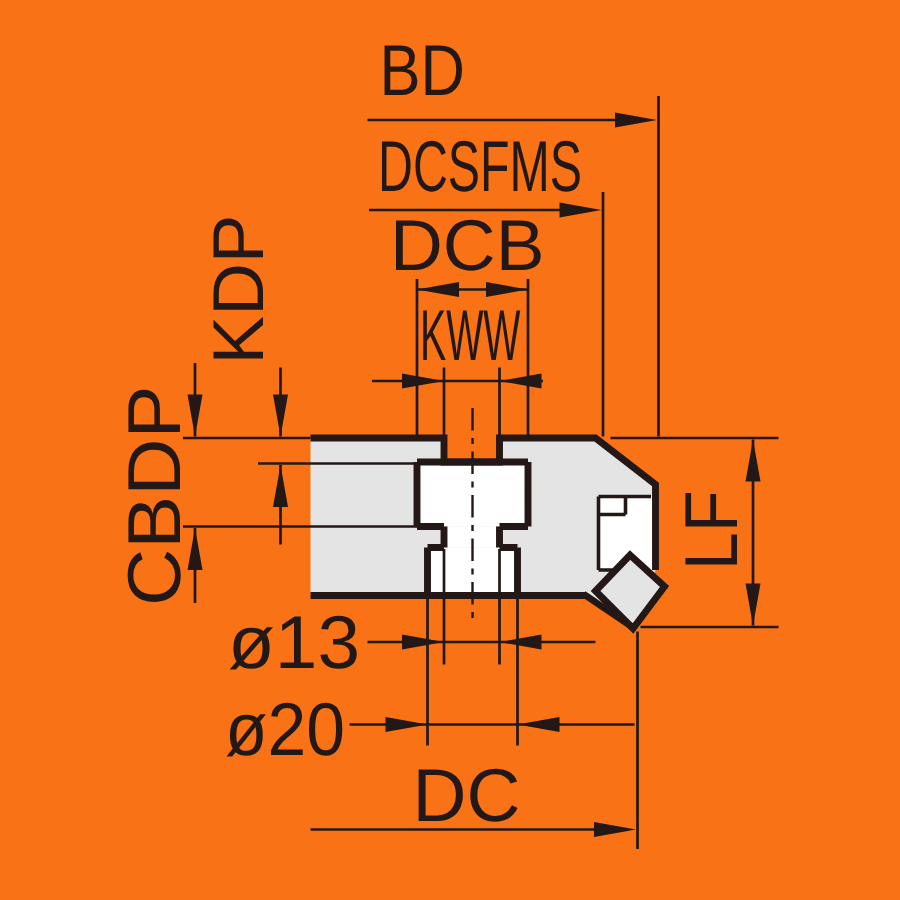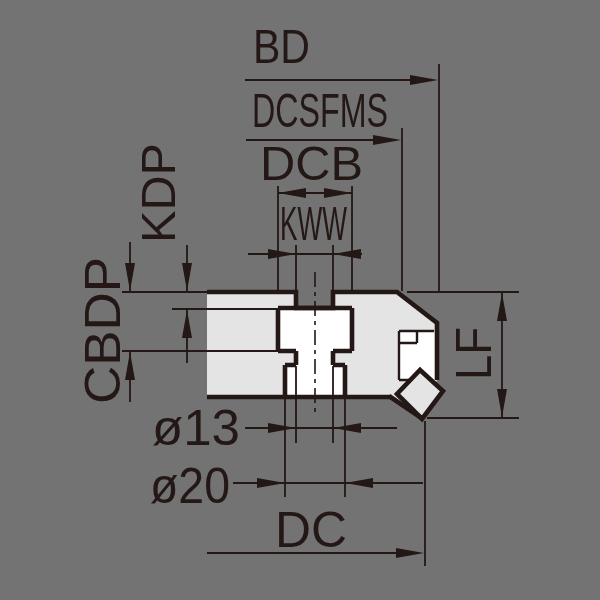--- a/index.html
+++ b/index.html
@@ -1,16 +1,16 @@
 <!DOCTYPE html>
 <html><head>
 <meta charset="utf-8">
 <style>
   html,body{margin:0;padding:0;background:#ffffff;}
-  .stage{position:relative;width:600px;height:600px;background:#737373;overflow:hidden;}
+  .stage{position:relative;width:600px;height:600px;background:#f97316;overflow:hidden;}
   svg{display:block;}
   .t4{stroke:#231815;stroke-width:4.6;fill:none;stroke-linejoin:miter;stroke-linecap:butt;}
   .t2{stroke:#231815;stroke-width:2.4;fill:none;stroke-linecap:butt;}
   .t1{stroke:#231815;stroke-width:1.8;fill:none;stroke-linecap:butt;}
   .cl{stroke:#231815;stroke-width:1.6;fill:none;stroke-dasharray:15 5 4 5;}
   .ar{fill:#231815;stroke:none;}
   .gray{fill:#e4e4e5;}
   .white{fill:#ffffff;}
   text{font-family:"Liberation Sans","DejaVu Sans",sans-serif;fill:#231815;}
   .lbl{font-size:48px;}

